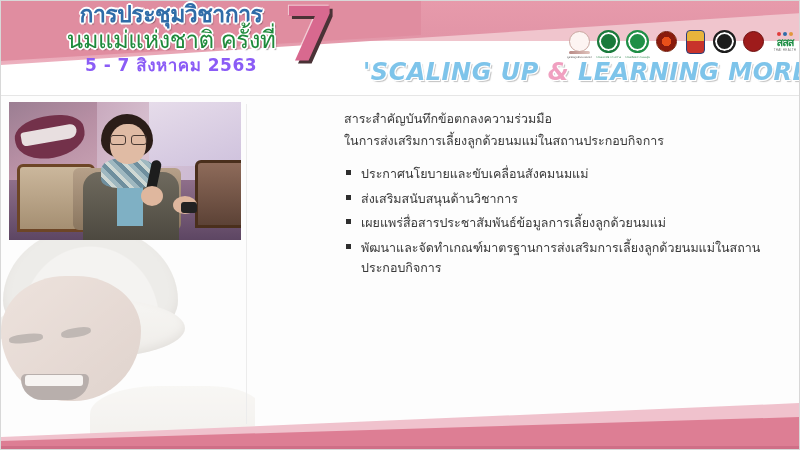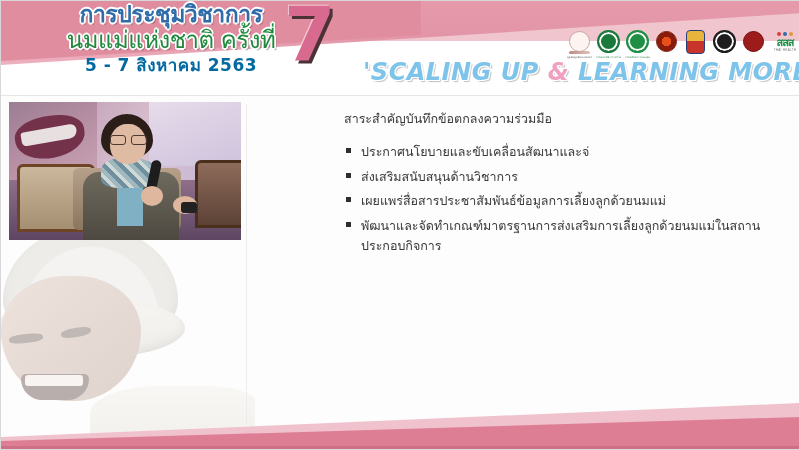--- a/index.html
+++ b/index.html
@@ -68,21 +68,21 @@
     margin-top:2px;letter-spacing:-0.5px;
     text-shadow:
       -1.4px -1.4px 0 #fff, 1.4px -1.4px 0 #fff,
       -1.4px 1.4px 0 #fff, 1.4px 1.4px 0 #fff,
       0 -1.6px 0 #fff, 0 1.6px 0 #fff,
       -1.6px 0 0 #fff, 1.6px 0 0 #fff,
       2px 2px 1px rgba(60,40,45,.45);
   }
   .title-th .l3{
     font-family:"DejaVu Sans",sans-serif;
-    font-size:17px;font-weight:bold;color:#0369a1;
+    font-size:17px;font-weight:bold;color:#8b5cf6;
     margin-top:5px;letter-spacing:0.5px;
     text-shadow:1px 1px 0 rgba(255,255,255,.8);
   }
 
   
   .edition{
     position:absolute;left:283px;top:-4px;
     font-family:"DejaVu Sans",sans-serif;
     font-size:74px;font-weight:bold;
     color:#d8698f;
@@ -384,23 +384,24 @@
       <div class="ph-hand"></div>
       <div class="ph-hand2"></div>
       <div class="ph-clicker"></div>
     </div>
 
     <div class="divider"></div>
 
     <div class="content">
       <div class="lede">
         <div>สาระสำคัญบันทึกข้อตกลงความร่วมมือ</div>
+        <div>ในการส่งเสริมการเลี้ยงลูกด้วยนมแม่ในสถานประกอบกิจการ</div>
       </div>
       <ul class="bullets">
-        <li>ประกาศนโยบายและขับเคลื่อนสัฒนาและจ่</li>
+        <li>ประกาศนโยบายและขับเคลื่อนสังคมนมแม่</li>
         <li>ส่งเสริมสนับสนุนด้านวิชาการ</li>
         <li>เผยแพร่สื่อสารประชาสัมพันธ์ข้อมูลการเลี้ยงลูกด้วยนมแม่</li>
         <li>พัฒนาและจัดทำเกณฑ์มาตรฐานการส่งเสริมการเลี้ยงลูกด้วยนมแม่ในสถานประกอบกิจการ</li>
       </ul>
     </div>
   </div>
 
   <div class="footer">
     <div class="f-light"></div>
     <div class="f-deep"></div>

